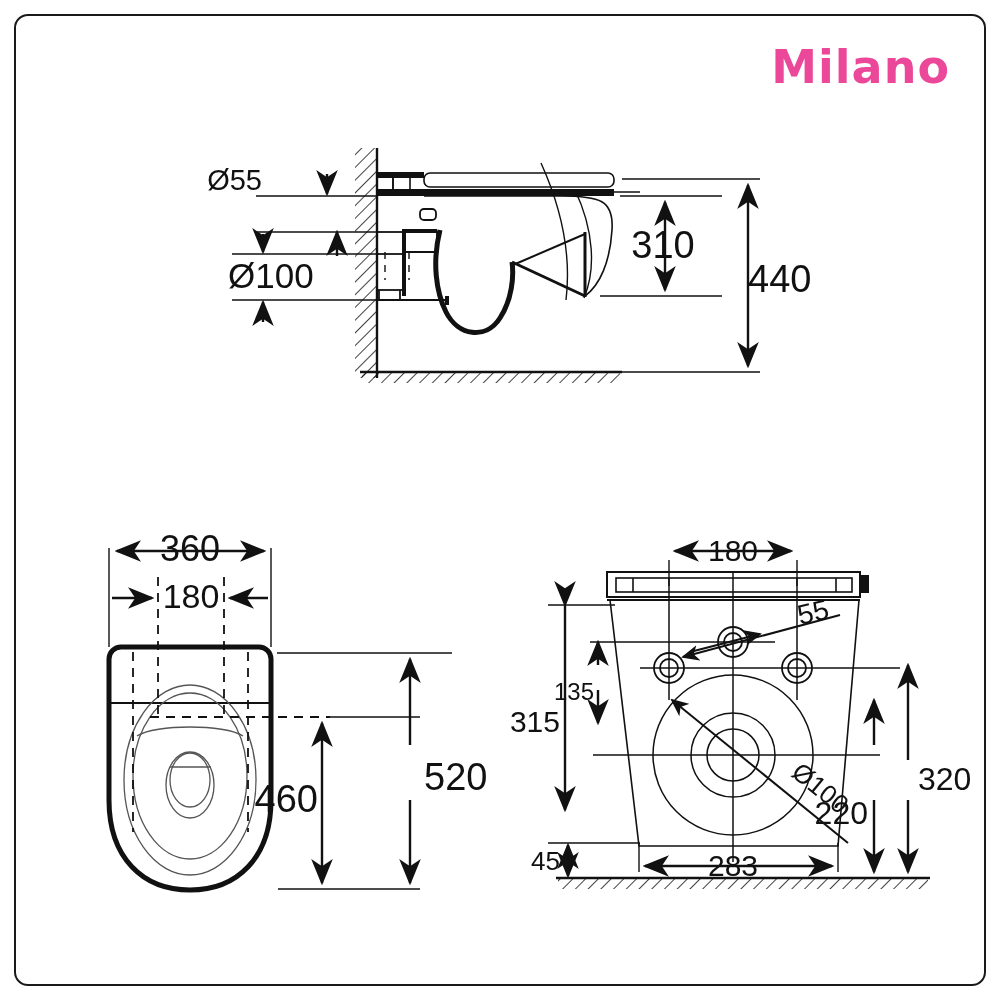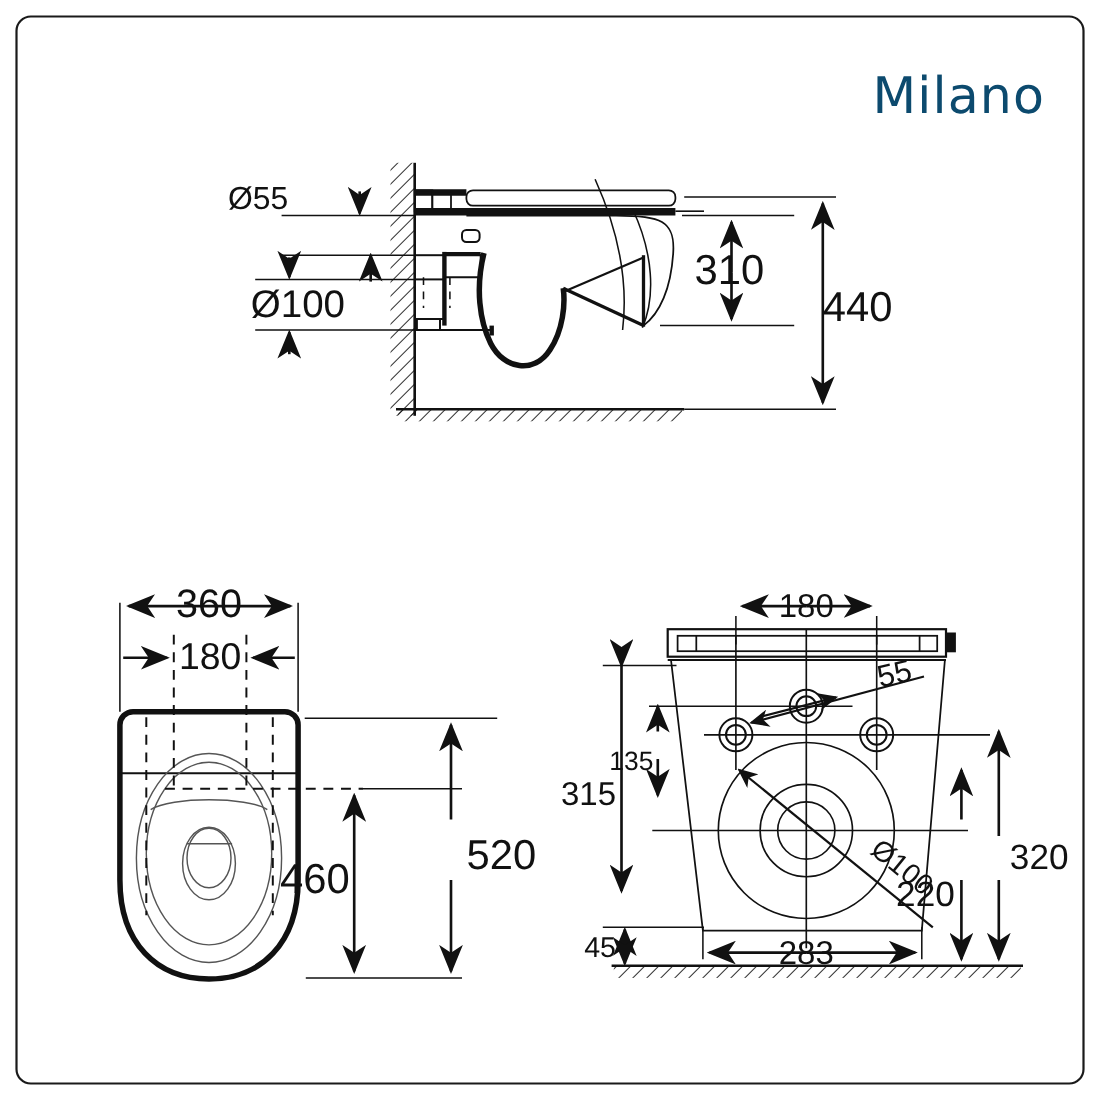--- a/index.html
+++ b/index.html
@@ -1,21 +1,21 @@
 <!DOCTYPE html>
 <html><head>
 <meta charset="utf-8">
 <style>
   html,body{margin:0;padding:0;background:#ffffff;}
   body{width:1000px;height:1000px;font-family:"Liberation Sans",sans-serif;overflow:hidden;}
   #sheet{position:relative;width:1000px;height:1000px;background:#fff;}
   #frame{position:absolute;left:14px;top:14px;width:972px;height:972px;
          border:2px solid #1a1a1a;border-radius:14px;box-sizing:border-box;}
-  #logo{position:absolute;right:50px;top:40px;font-size:46px;color:#0c4a6e;
-        font-family:"DejaVu Sans",sans-serif;font-weight:400;letter-spacing:1px;margin-top:20px;}
+  #logo{position:absolute;right:50px;top:40px;font-size:46px;color:#ec4899;
+        font-family:"DejaVu Sans",sans-serif;font-weight:700;letter-spacing:1px;}
   svg.draw{position:absolute;left:0;top:0;width:1000px;height:1000px;}
   .dimtext{font-family:"Liberation Sans",sans-serif;fill:#111;}
 </style>
 </head>
 <body>
 
 <div id="sheet">
 
   <div id="frame"></div>
 

